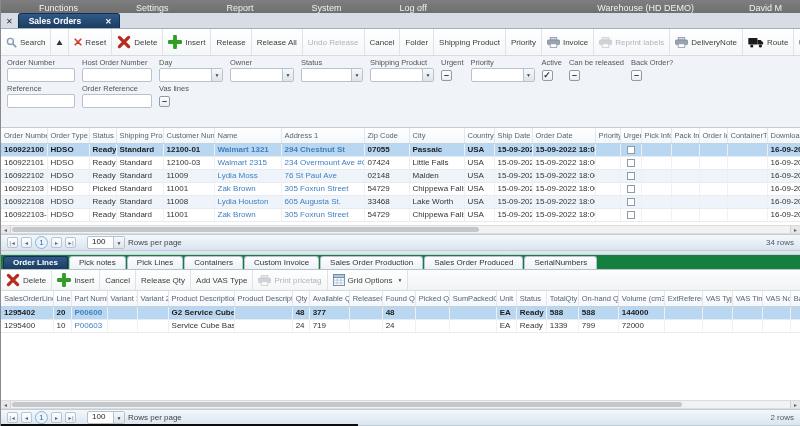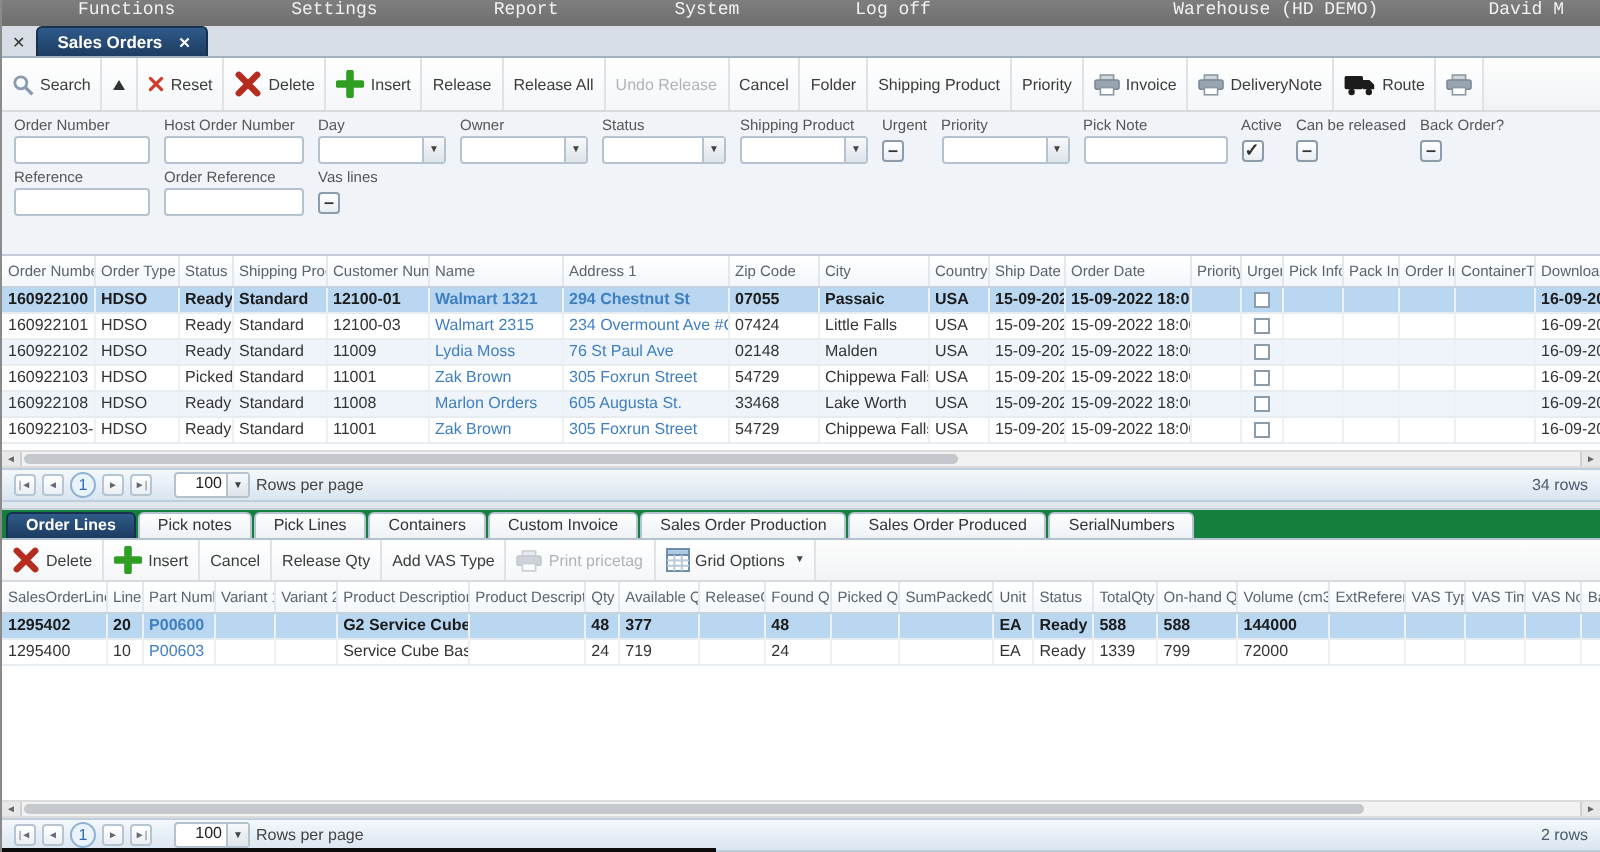--- a/index.html
+++ b/index.html
@@ -3,32 +3,32 @@
 <meta charset="utf-8">
 <style>
   * { box-sizing: border-box; margin: 0; padding: 0; }
   html,body { background:#fff; }
   body { font-family:"Liberation Sans", sans-serif; }
   .app { position:relative; width:800px; height:426px; overflow:hidden; background:#fff;
          border-left:1px solid #8a8a8a; display:flex; flex-direction:column; }
 
   
   .menubar { height:13px; flex:0 0 13px; background:linear-gradient(#7e7e7e,#6f6f6f);
-             color:#f1f1f1; font-size:9px; display:flex; align-items:flex-start; padding:0 8px;font-family:Liberation Mono, monospace; }
+             color:#f1f1f1; font-size:9px; display:flex; align-items:flex-end; padding:0 8px; }
   .menu-items { display:flex; gap:58px; padding-left:30px; }
   .menu-item { cursor:default; white-space:nowrap; }
   .menu-right { margin-left:auto; display:flex; gap:55px; padding-right:10px; }
 
   
   .tabbar { height:16px; flex:0 0 16px; background:#d6dde5; border-bottom:1px solid #9fb0c0;
             display:flex; align-items:flex-end; padding-left:2px; }
   .closeall { font-size:8px; color:#333; padding:0 5px 2px 3px; }
   .wintab { background:linear-gradient(#2e5a8a,#1d3c60); color:#fff; font-size:8.5px; font-weight:bold;
             border:1px solid #16304d; border-bottom:none; border-radius:3px 3px 0 0;
-            padding:2px 8px 2px 10px; display:flex; gap:8px; align-items:center; }
+            padding:2px 8px 2px 10px; display:flex; gap:24px; align-items:center; }
   .wintab .tabx { font-size:7.5px; font-weight:bold; }
 
   
   .toolbar { height:27px; flex:0 0 27px; background:linear-gradient(#fdfdfd,#f1f3f5);
              border-bottom:1px solid #d6dbe0; display:flex; align-items:stretch; }
   .tbs { display:flex; align-items:stretch; }
   .tbtn { display:flex; align-items:center; gap:3px; padding:0 5px; font-size:8px; color:#3c3c3c;
           border-right:1px solid #dfe3e7; background:linear-gradient(#ffffff,#f4f6f8); white-space:nowrap; cursor:default; }
   .tbtn.disabled { color:#b0b4b8; }
   .tbtn.disabled svg { opacity:.45; }
@@ -81,21 +81,21 @@
 
   
   .pager { height:17px; flex:0 0 17px; background:linear-gradient(#f4f8fb,#d9e5f0);
            border-top:1px solid #c0cedb; border-bottom:1px solid #c0cedb;
            display:flex; align-items:center; gap:3px; padding:0 6px; font-size:8px; color:#444; }
   .pgbtn { width:11px; height:11px; border:1px solid #b7c4d1; background:linear-gradient(#fff,#eaeff4);
            border-radius:2px; font-size:5px; color:#667; display:flex; align-items:center; justify-content:center; }
   .pgcur { width:13px; height:13px; border:1px solid #8fb2d4; background:#eaf2fa; border-radius:50%;
            font-size:8px; color:#2a6bb5; display:flex; align-items:center; justify-content:center; }
   .pgsel { position:relative; width:38px; height:13px; margin-left:8px; background:#fff;
-           border:1px solid #b6c2ce; border-radius:2px; font-size:8px; color:#222; padding:0 13px 0 4px;text-align:right; }
+           border:1px solid #b6c2ce; border-radius:2px; font-size:8px; color:#222; padding:0 13px 0 4px; }
   .pgcount { margin-left:auto; color:#4a5a6a; }
 
   .gapbar { flex:0 0 4px; background:#dfe6ed; border-bottom:1px solid #c6d0da; }
   .ltabs { background:#15803d; }
   .filler { flex:1 1 auto; background:#fff; }
   .bstrip { position:absolute; left:0; bottom:0; width:357px; height:2px; background:#0c0c0c; }
 </style>
 </head>
 <body>
 
@@ -189,20 +189,30 @@
         <div class="tbtn">
           <span class="ico">
             <svg width="13" height="11" viewBox="0 0 13 11">
               <rect x="3.2" y="0.5" width="6.6" height="2.6" fill="#cfd6dc" stroke="#8d99a5" stroke-width="0.8"></rect>
               <rect x="0.5" y="3" width="12" height="4.6" rx="1" fill="#98a4af" stroke="#7d8a96" stroke-width="0.8"></rect>
               <rect x="3.2" y="6.8" width="6.6" height="3.6" fill="#fff" stroke="#8d99a5" stroke-width="0.8"></rect>
             </svg>
           </span>
           <span>Invoice</span>
         </div>
+        <div class="tbtn disabled">
+          <span class="ico">
+            <svg width="13" height="11" viewBox="0 0 13 11">
+              <rect x="3.2" y="0.5" width="6.6" height="2.6" fill="#cfd6dc" stroke="#8d99a5" stroke-width="0.8"></rect>
+              <rect x="0.5" y="3" width="12" height="4.6" rx="1" fill="#98a4af" stroke="#7d8a96" stroke-width="0.8"></rect>
+              <rect x="3.2" y="6.8" width="6.6" height="3.6" fill="#fff" stroke="#8d99a5" stroke-width="0.8"></rect>
+            </svg>
+          </span>
+          <span>Reprint labels</span>
+        </div>
         <div class="tbtn">
           <span class="ico">
             <svg width="13" height="11" viewBox="0 0 13 11">
               <rect x="3.2" y="0.5" width="6.6" height="2.6" fill="#cfd6dc" stroke="#8d99a5" stroke-width="0.8"></rect>
               <rect x="0.5" y="3" width="12" height="4.6" rx="1" fill="#98a4af" stroke="#7d8a96" stroke-width="0.8"></rect>
               <rect x="3.2" y="6.8" width="6.6" height="3.6" fill="#fff" stroke="#8d99a5" stroke-width="0.8"></rect>
             </svg>
           </span>
           <span>DeliveryNote</span>
         </div>
@@ -256,24 +266,20 @@
           <div class="flabel">Shipping Product</div>
           <div class="fselect" style="width: 64px;"><span></span><span class="sarr">▼</span></div>
         </div>
         <div class="ffield">
           <div class="flabel">Urgent</div>
           <div class="tristate">–</div>
         </div>
         <div class="ffield">
           <div class="flabel">Priority</div>
           <div class="fselect" style="width: 64px;"><span></span><span class="sarr">▼</span></div>
-        </div>
-        <div class="ffield">
-          <div class="flabel">Pick Note</div>
-          <div class="finput" style="width: 72px;"></div>
         </div>
         <div class="ffield">
           <div class="flabel">Active</div>
           <div class="tristate">✓</div>
         </div>
         <div class="ffield">
           <div class="flabel">Can be released</div>
           <div class="tristate">–</div>
         </div>
         <div class="ffield">
@@ -427,21 +433,21 @@
             <td></td>
             <td></td>
             <td>16-09-2022 0</td>
           </tr>
           <tr class=" shade">
             <td>160922108</td>
             <td>HDSO</td>
             <td>Ready</td>
             <td>Standard</td>
             <td>11008</td>
-            <td><span class="link">Marlon Orders</span></td>
+            <td><span class="link">Lydia Houston</span></td>
             <td><span class="link">605 Augusta St.</span></td>
             <td>33468</td>
             <td>Lake Worth</td>
             <td>USA</td>
             <td>15-09-2022</td>
             <td>15-09-2022 18:00:00</td>
             <td></td>
             <td style="text-align: center;"><span class="cbx"></span></td>
             <td></td>
             <td></td>

